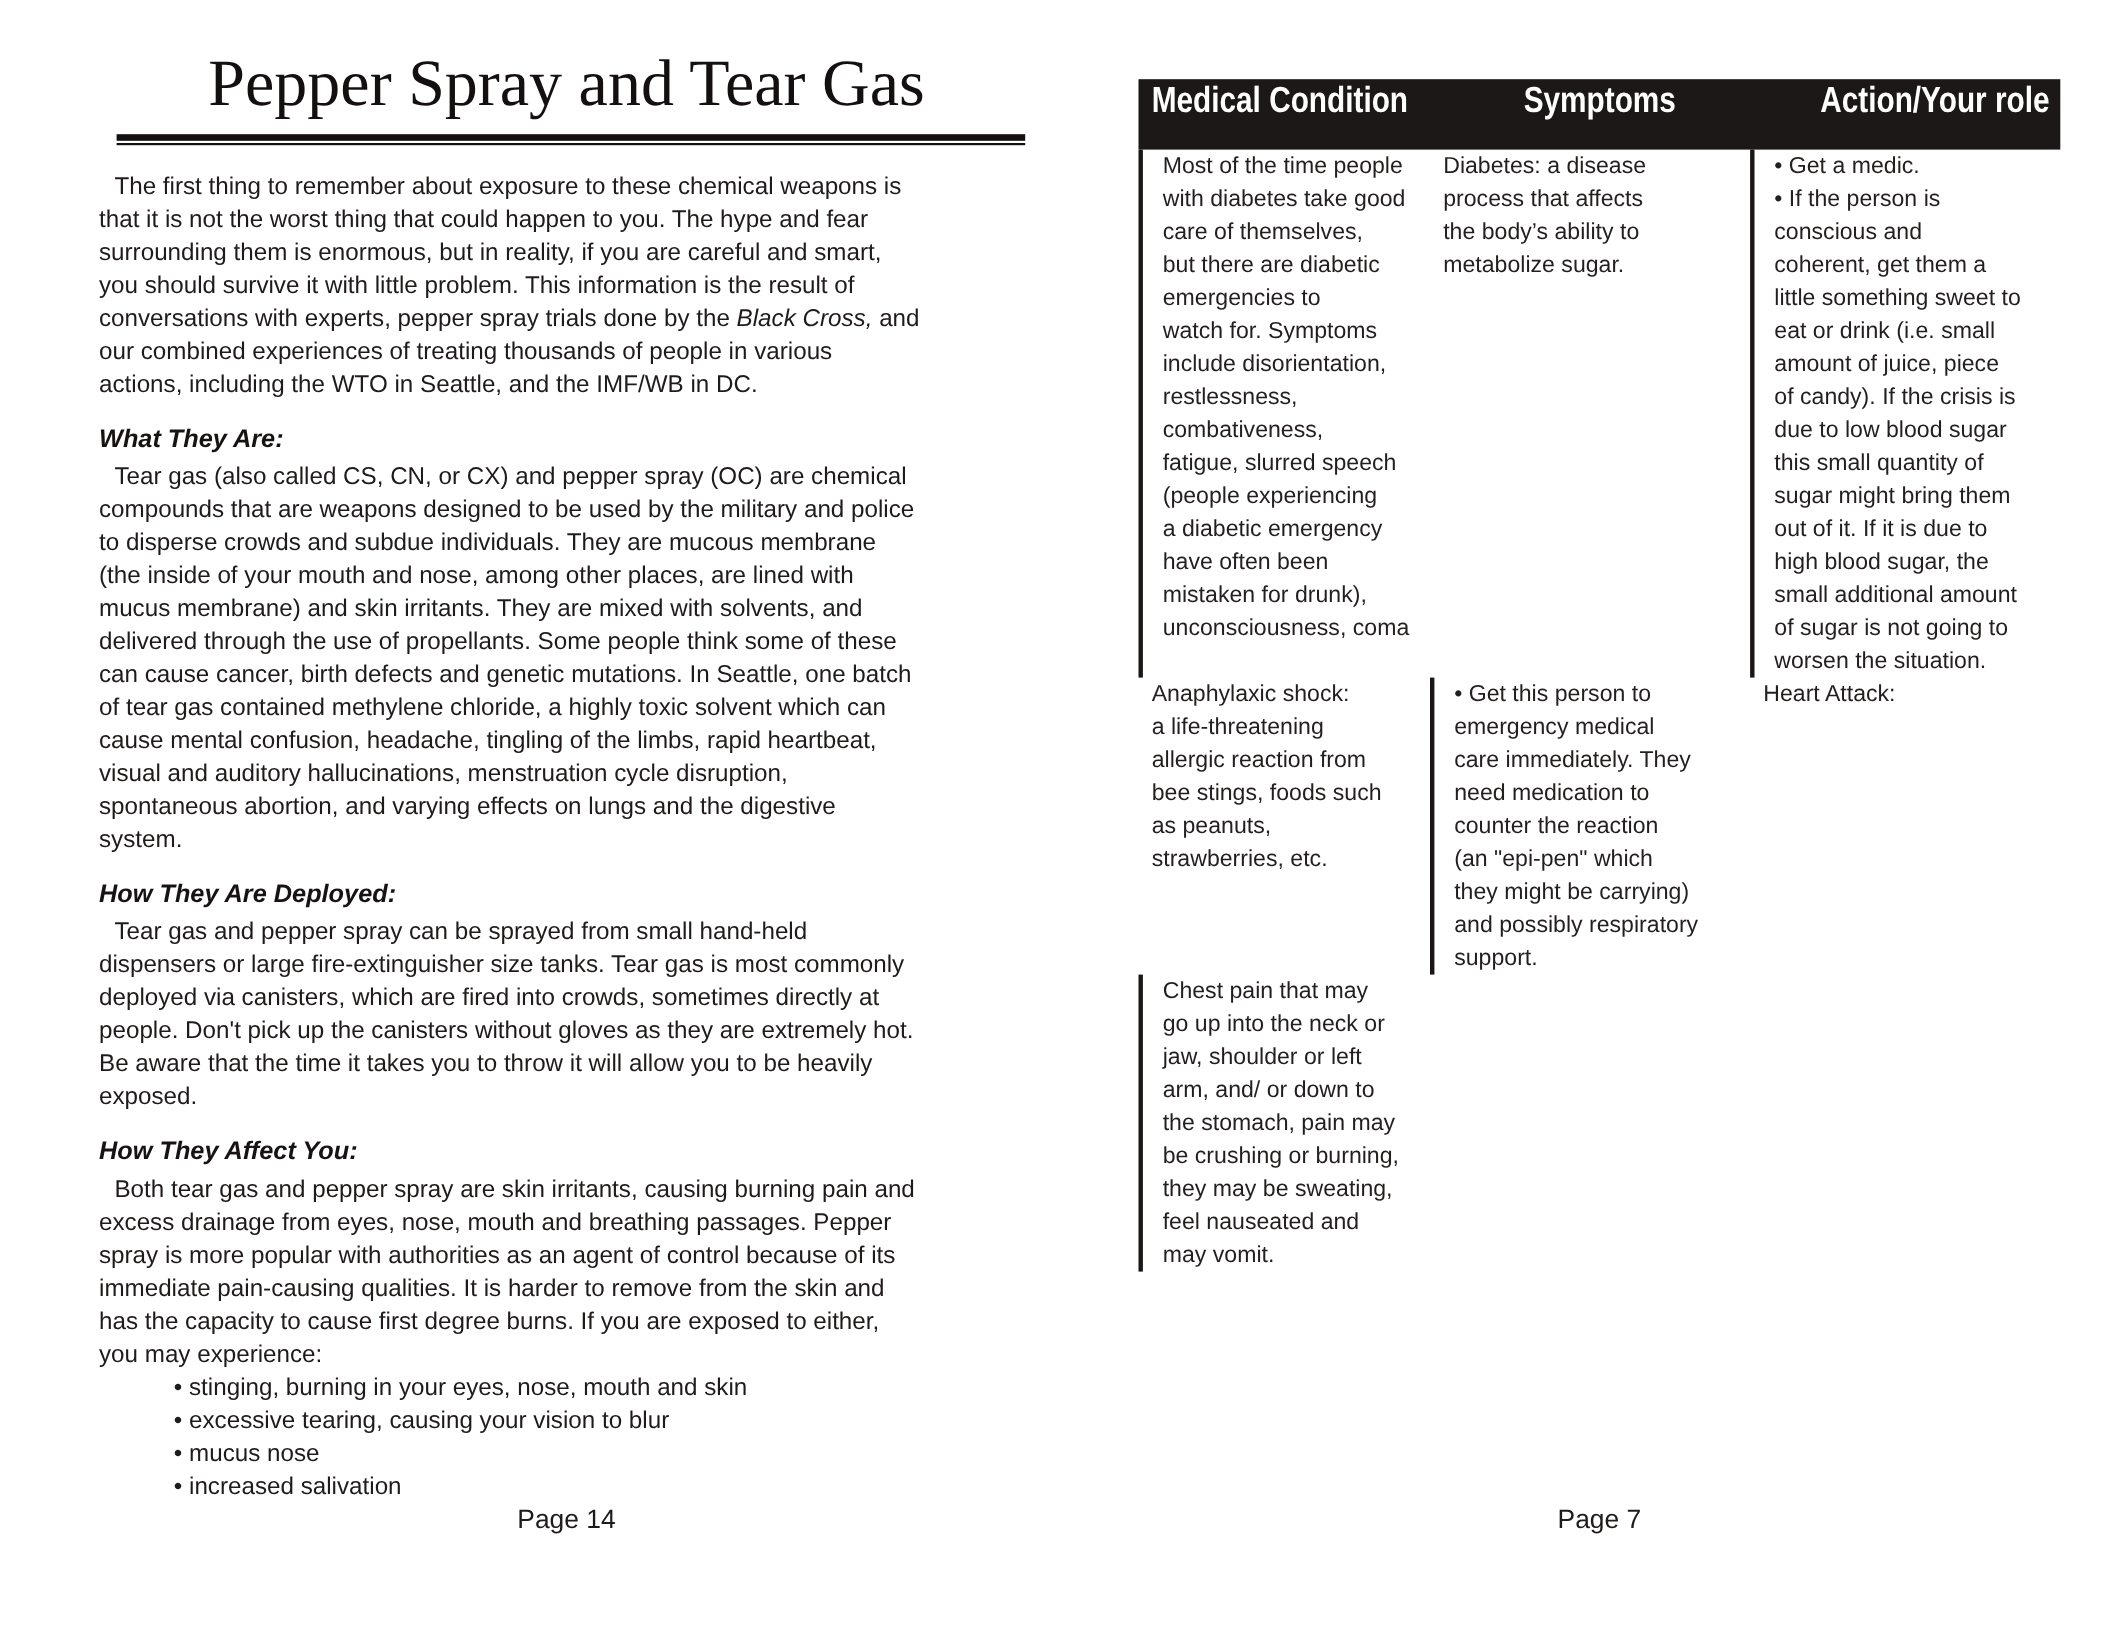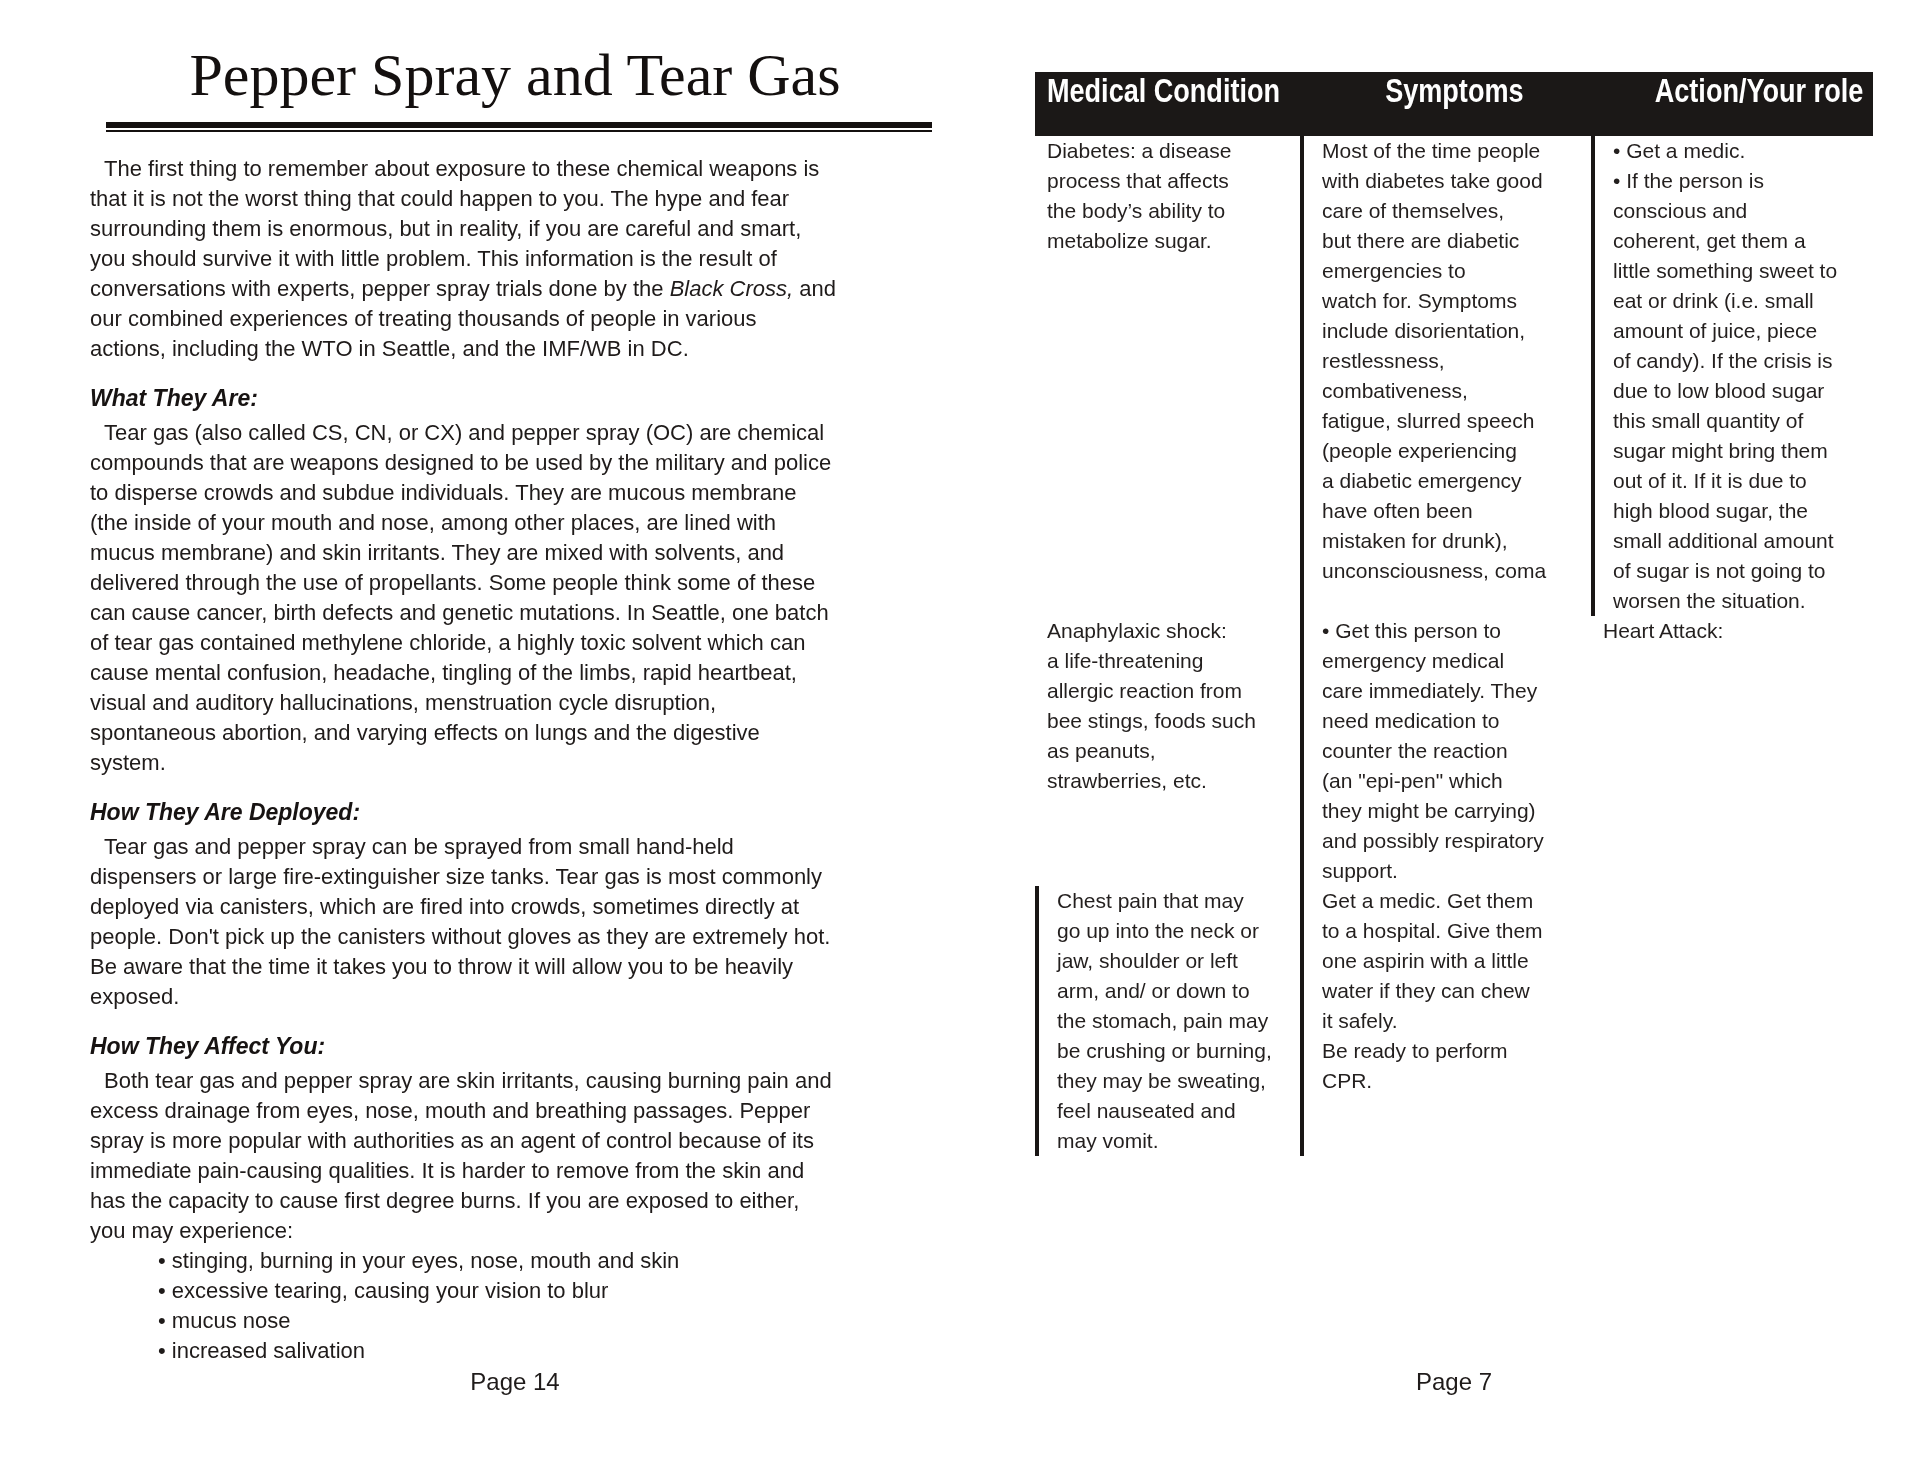--- a/index.html
+++ b/index.html
@@ -98,39 +98,39 @@
 
 <div class="med-table">
   <div class="table-header">
     <div class="hcell h1"><span>Medical Condition</span></div>
     <div class="hcell h2"><span>Symptoms</span></div>
     <div class="hcell h3"><span>Action/Your role</span></div>
   </div>
 
   <div class="table-body">
 
-    <div class="cell cond row1">Diabetes: a disease
-process that affects
-the body’s ability to
-metabolize sugar.</div>
     <div class="cell mid row1">Most of the time people
 with diabetes take good
 care of themselves,
 but there are diabetic
 emergencies to
 watch for. Symptoms
 include disorientation,
 restlessness,
 combativeness,
 fatigue, slurred speech
 (people experiencing
 a diabetic emergency
 have often been
 mistaken for drunk),
 unconsciousness, coma</div>
+    <div class="cell cond row1">Diabetes: a disease
+process that affects
+the body’s ability to
+metabolize sugar.</div>
     <div class="cell right-col row1">• Get a medic.
 • If the person is
 conscious and
 coherent, get them a
 little something sweet to
 eat or drink (i.e. small
 amount of juice, piece
 of candy). If the crisis is
 due to low blood sugar
 this small quantity of
@@ -160,23 +160,16 @@
     <div class="cell cond row3">Heart Attack:</div>
     <div class="cell mid row3">Chest pain that may
 go up into the neck or
 jaw, shoulder or left
 arm, and/ or down to
 the stomach, pain may
 be crushing or burning,
 they may be sweating,
 feel nauseated and
 may vomit.</div>
-    <div class="cell right-col row3">Get a medic. Get them
-to a hospital. Give them
-one aspirin with a little
-water if they can chew
-it safely.
-Be ready to perform
-CPR.</div>
   </div>
 </div>
 
 <div class="page-number right">Page 7</div>
 
 </body></html>

